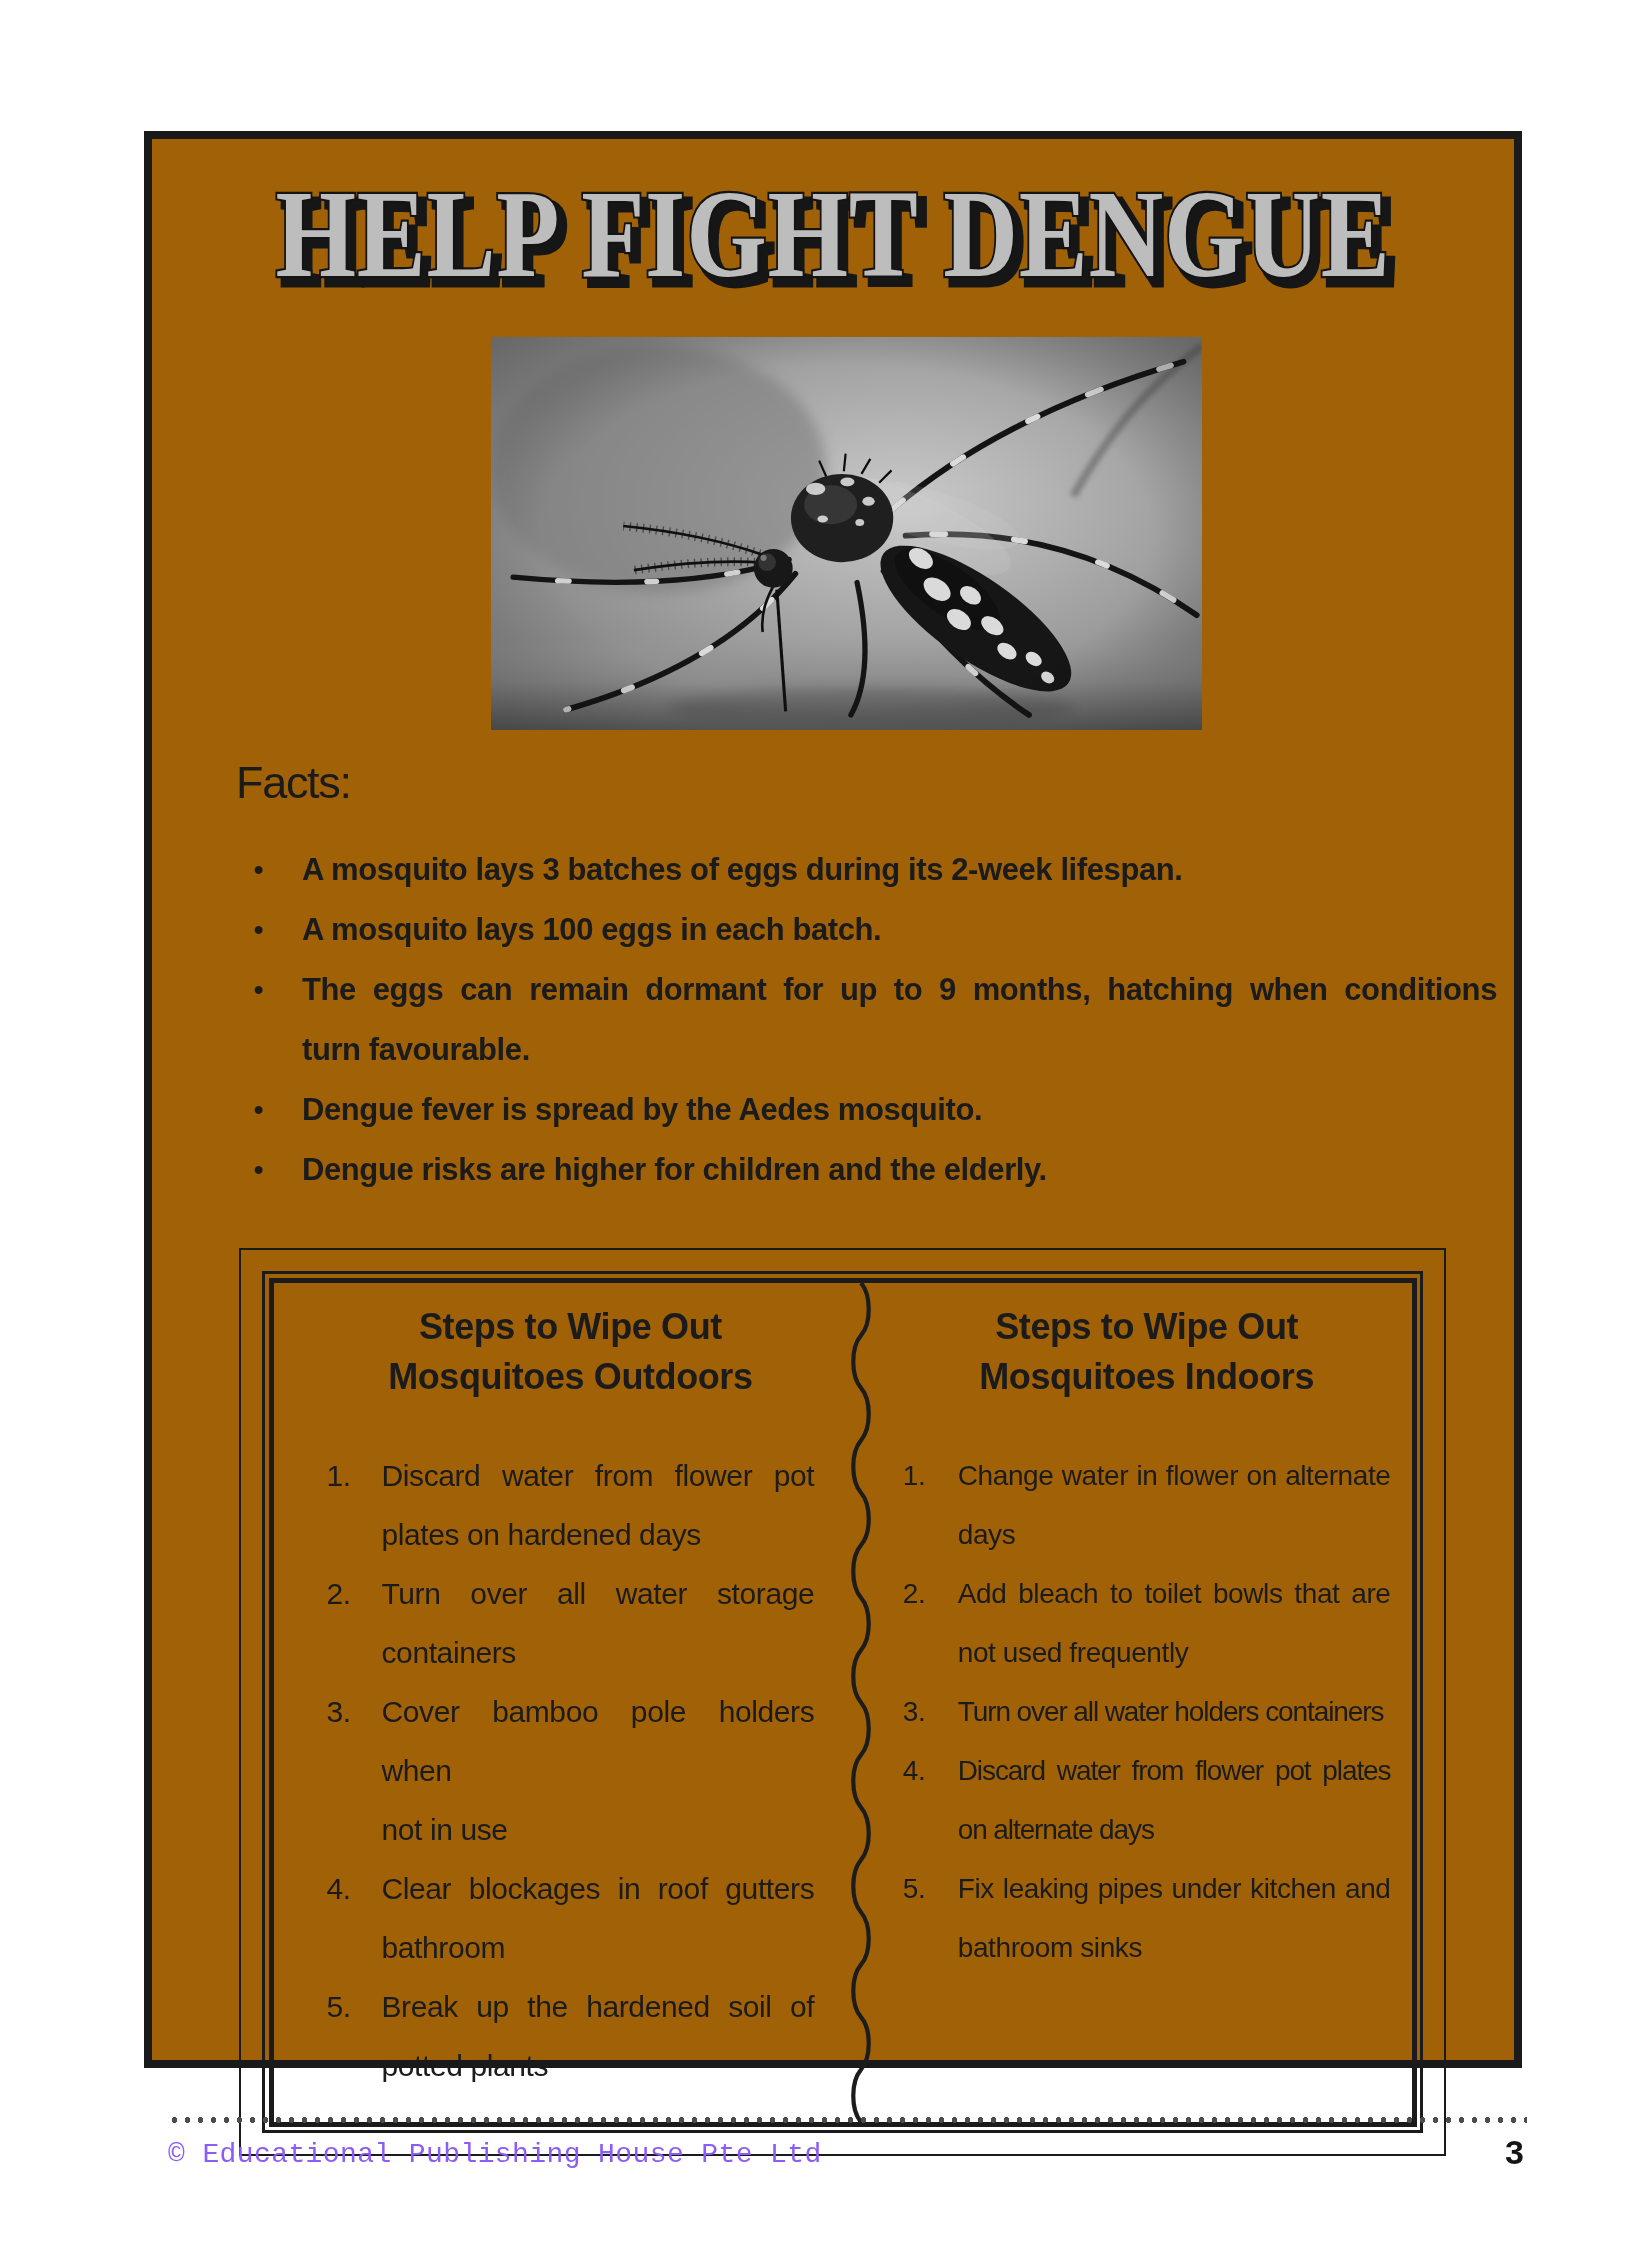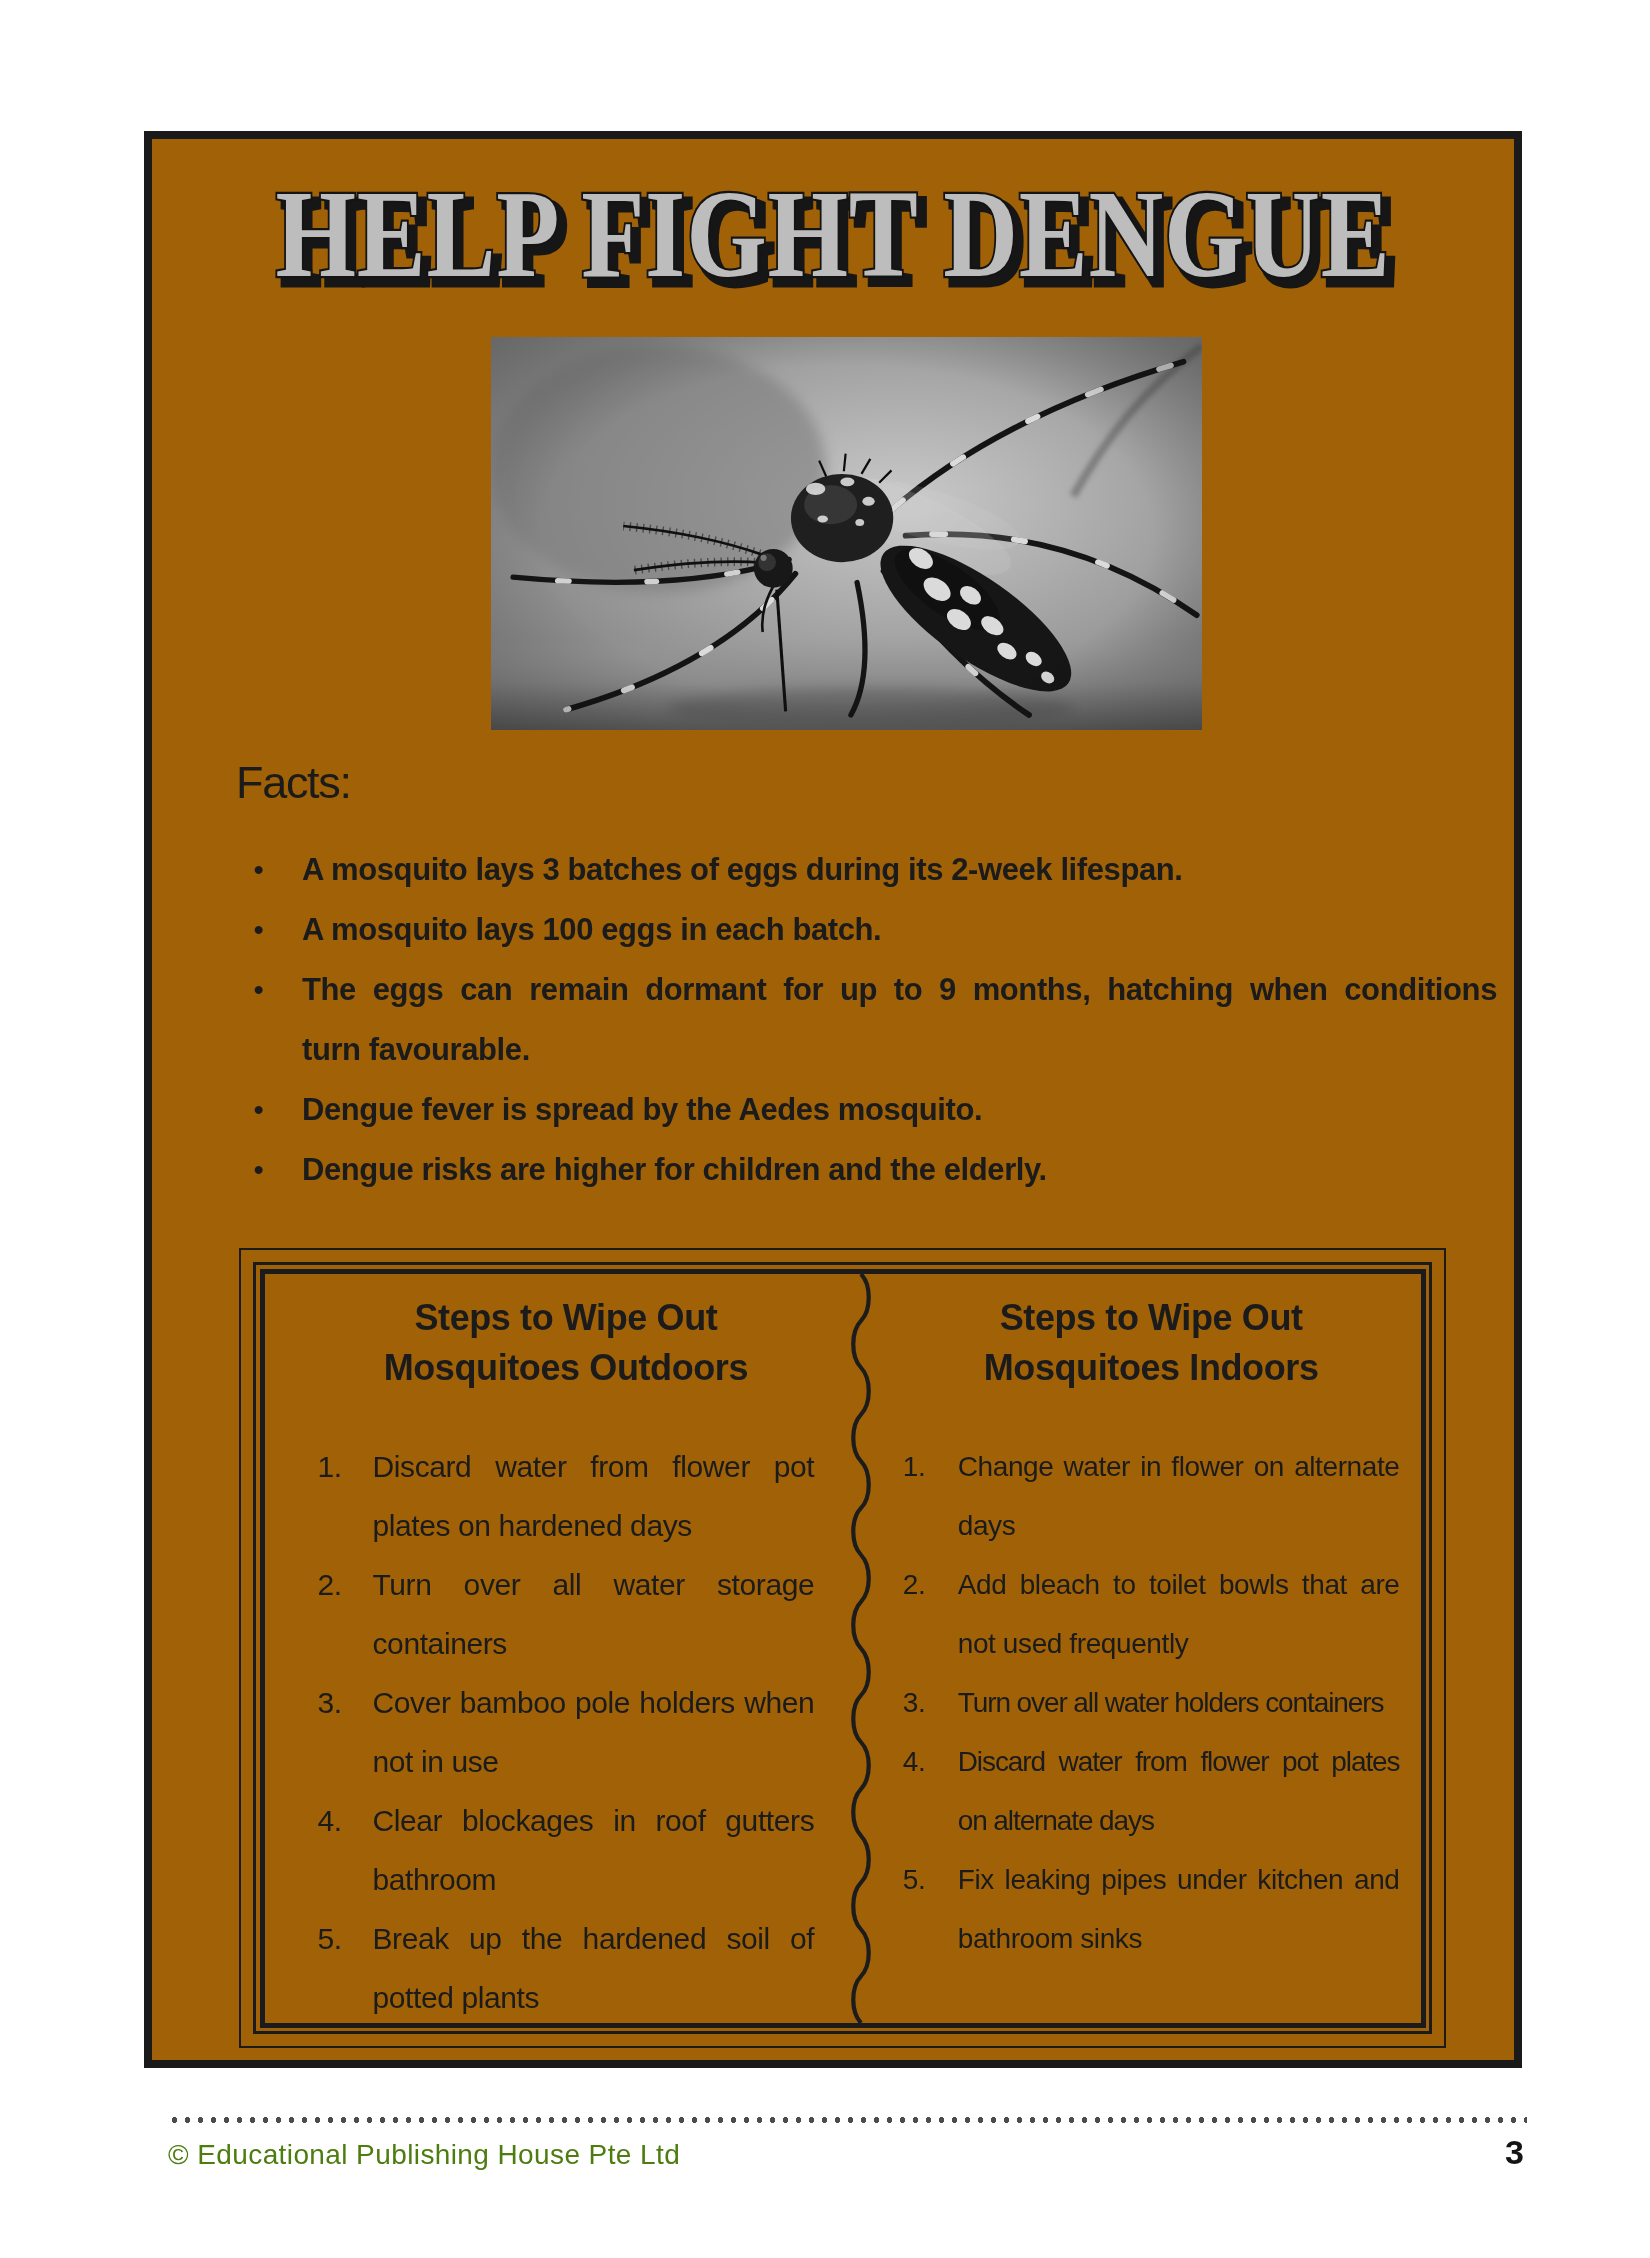--- a/index.html
+++ b/index.html
@@ -35,22 +35,22 @@
   .facts-list li{
     position:relative;padding-left:50px;
     font-size:31px;font-weight:bold;letter-spacing:-0.4px;line-height:60px;
   }
   .facts-list .dot{position:absolute;left:1.8px;top:0;font-size:28px;}
   .ftxt{display:block;}
   .ftxt .line,.txt .line{display:block;}
   .ftxt .line:not(:last-child){text-align:justify;text-align-last:justify;}
   
   .sbox{
-    position:absolute;left:87px;top:1109px;width:1207px;height:800px;
-    border:2.6px solid #1b1b1b;box-sizing:border-box;padding:12px;
+    position:absolute;left:87px;top:1109px;width:1207px;height:908px;
+    border:2.6px solid #1b1b1b;box-sizing:border-box;padding:21px;
   }
   .sbox-m{border:3.5px solid #1b1b1b;box-sizing:border-box;height:100%;padding:3.5px;}
   .sbox-i{border:5.3px solid #1b1b1b;box-sizing:border-box;height:100%;display:flex;overflow:hidden;}
   .col{flex:1 1 0;min-width:0;}
   .col-outdoors{padding:0 32px 0 53px;box-sizing:border-box;}
   .col-indoors{padding:0 21px 0 26.5px;box-sizing:border-box;}
   .col-head{
     margin-top:19.4px;text-align:center;font-weight:bold;font-size:36px;
     line-height:50px;letter-spacing:-0.4px;
   }
@@ -69,21 +69,21 @@
   .divider{flex:0 0 30px;align-self:stretch;}
   .divider svg{display:block;width:30px;height:100%;}
   
   .dots{
     position:absolute;left:168px;top:2116px;width:1359px;height:8px;
     background-image:radial-gradient(circle 2.8px at 50% 50%, #4c4c4c 98%, rgba(0,0,0,0) 100%);
     background-size:13px 8px;background-repeat:repeat-x;
   }
   .footer-copy{
     position:absolute;left:168px;top:2139px;
-    font-family:Liberation Sans, sans-serif;font-size:28px;color:#4d7c0f;letter-spacing:0.4px;
+    font-family:Liberation Mono, monospace;font-size:28px;color:#8b5cf6;letter-spacing:0.4px;
   }
   .page-num{
     position:absolute;right:127px;top:2133px;
     font-size:34px;font-weight:bold;color:#141414;
   }
 </style>
 </head>
 <body>
 
 <div class="frame">

